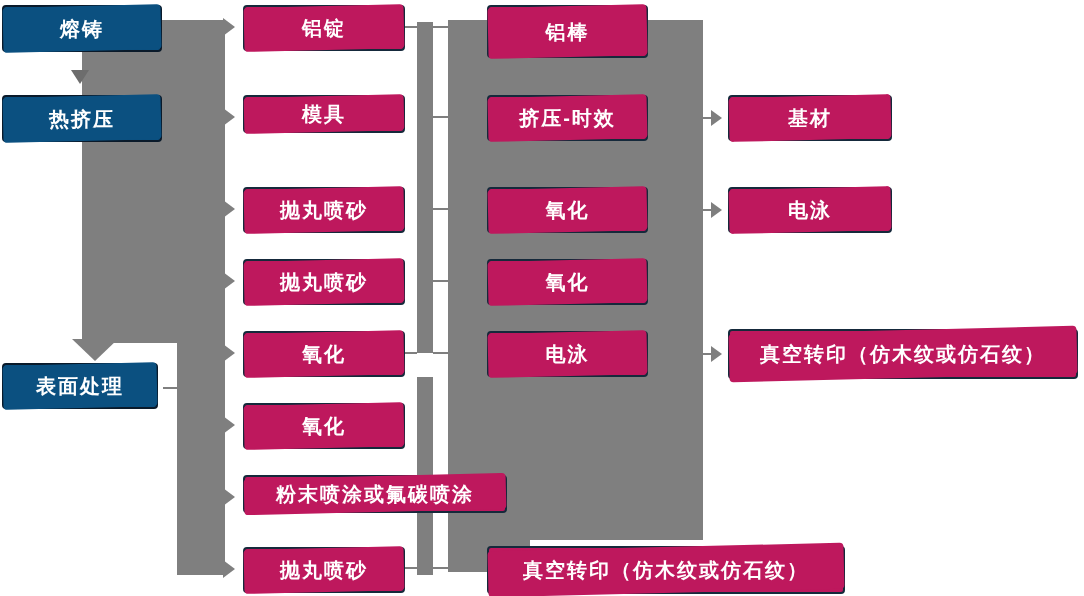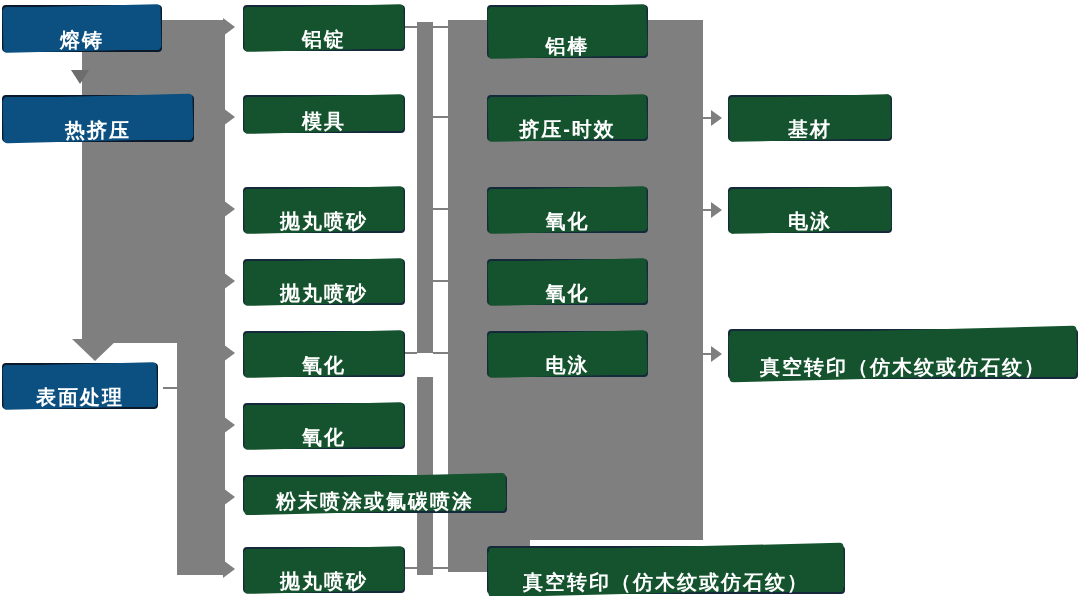--- a/index.html
+++ b/index.html
@@ -12,29 +12,29 @@
   .line{position:absolute;background:#7f7f7f;height:2px;z-index:2;}
   
   .arr-r{position:absolute;width:0;height:0;z-index:2;
     border-top:9px solid transparent;border-bottom:9px solid transparent;border-left:12px solid #7f7f7f;}
   .arr-r.small{border-top-width:8px;border-bottom-width:8px;border-left-width:11px;}
   .arr-d{position:absolute;width:0;height:0;z-index:2;
     border-left:23px solid transparent;border-right:23px solid transparent;border-top:22px solid #7f7f7f;}
   .arr-d.small{border-left-width:9px;border-right-width:9px;border-top-width:14px;border-top-color:#6d6d6d;z-index:3;}
   
   .box{
-    position:absolute;display:flex;align-items:flex-end;justify-content:center;
+    position:absolute;display:flex;align-items:center;justify-content:center;
     color:#ffffff;font-weight:bold;font-size:20px;letter-spacing:2px;line-height:1;
     border-radius:4px;z-index:10;box-sizing:border-box;white-space:nowrap;
   }
   .box::before{ 
     content:"";position:absolute;inset:-1px;background:inherit;border-radius:4px;
     transform:rotate(-1.4deg);z-index:-1;
   }
-  .box.blue{background:#14532d;border:2px solid #15293b;}
+  .box.blue{background:#be185d;border:2px solid #15293b;}
   .box.dark{background:#0b5080;border:2px solid #0a1a2a;}
 </style>
 </head>
 <body>
 
 <div class="stage">
 
   <div class="band" style="left:82px;top:20px;width:143px;height:323px"></div>
   <div class="band" style="left:177px;top:343px;width:48px;height:232px"></div>
   <div class="band" style="left:417px;top:22px;width:16px;height:331px"></div>
@@ -68,21 +68,21 @@
   <div class="arr-r small" style="left:711px;top:110px"></div>
   <div class="arr-r small" style="left:711px;top:202px"></div>
   <div class="arr-r small" style="left:711px;top:346px"></div>
 
   <div class="arr-d small" style="left:71px;top:70px"></div>
   <div class="arr-d" style="left:72px;top:339px"></div>
 
   <div class="box dark" style="left:2px;top:5px;width:160px;height:47px">
     <span>熔铸</span>
   </div>
-  <div class="box dark" style="left:2px;top:95px;width:192px;height:47px">
+  <div class="box dark" style="left:2px;top:95px;width:160px;height:47px">
     <span>热挤压</span>
   </div>
   <div class="box dark" style="left:2px;top:363px;width:156px;height:46px">
     <span>表面处理</span>
   </div>
 
   <div class="box blue" style="left:243px;top:5px;width:162px;height:46px">
     <span>铝锭</span>
   </div>
   <div class="box blue" style="left:243px;top:95px;width:162px;height:38px">

